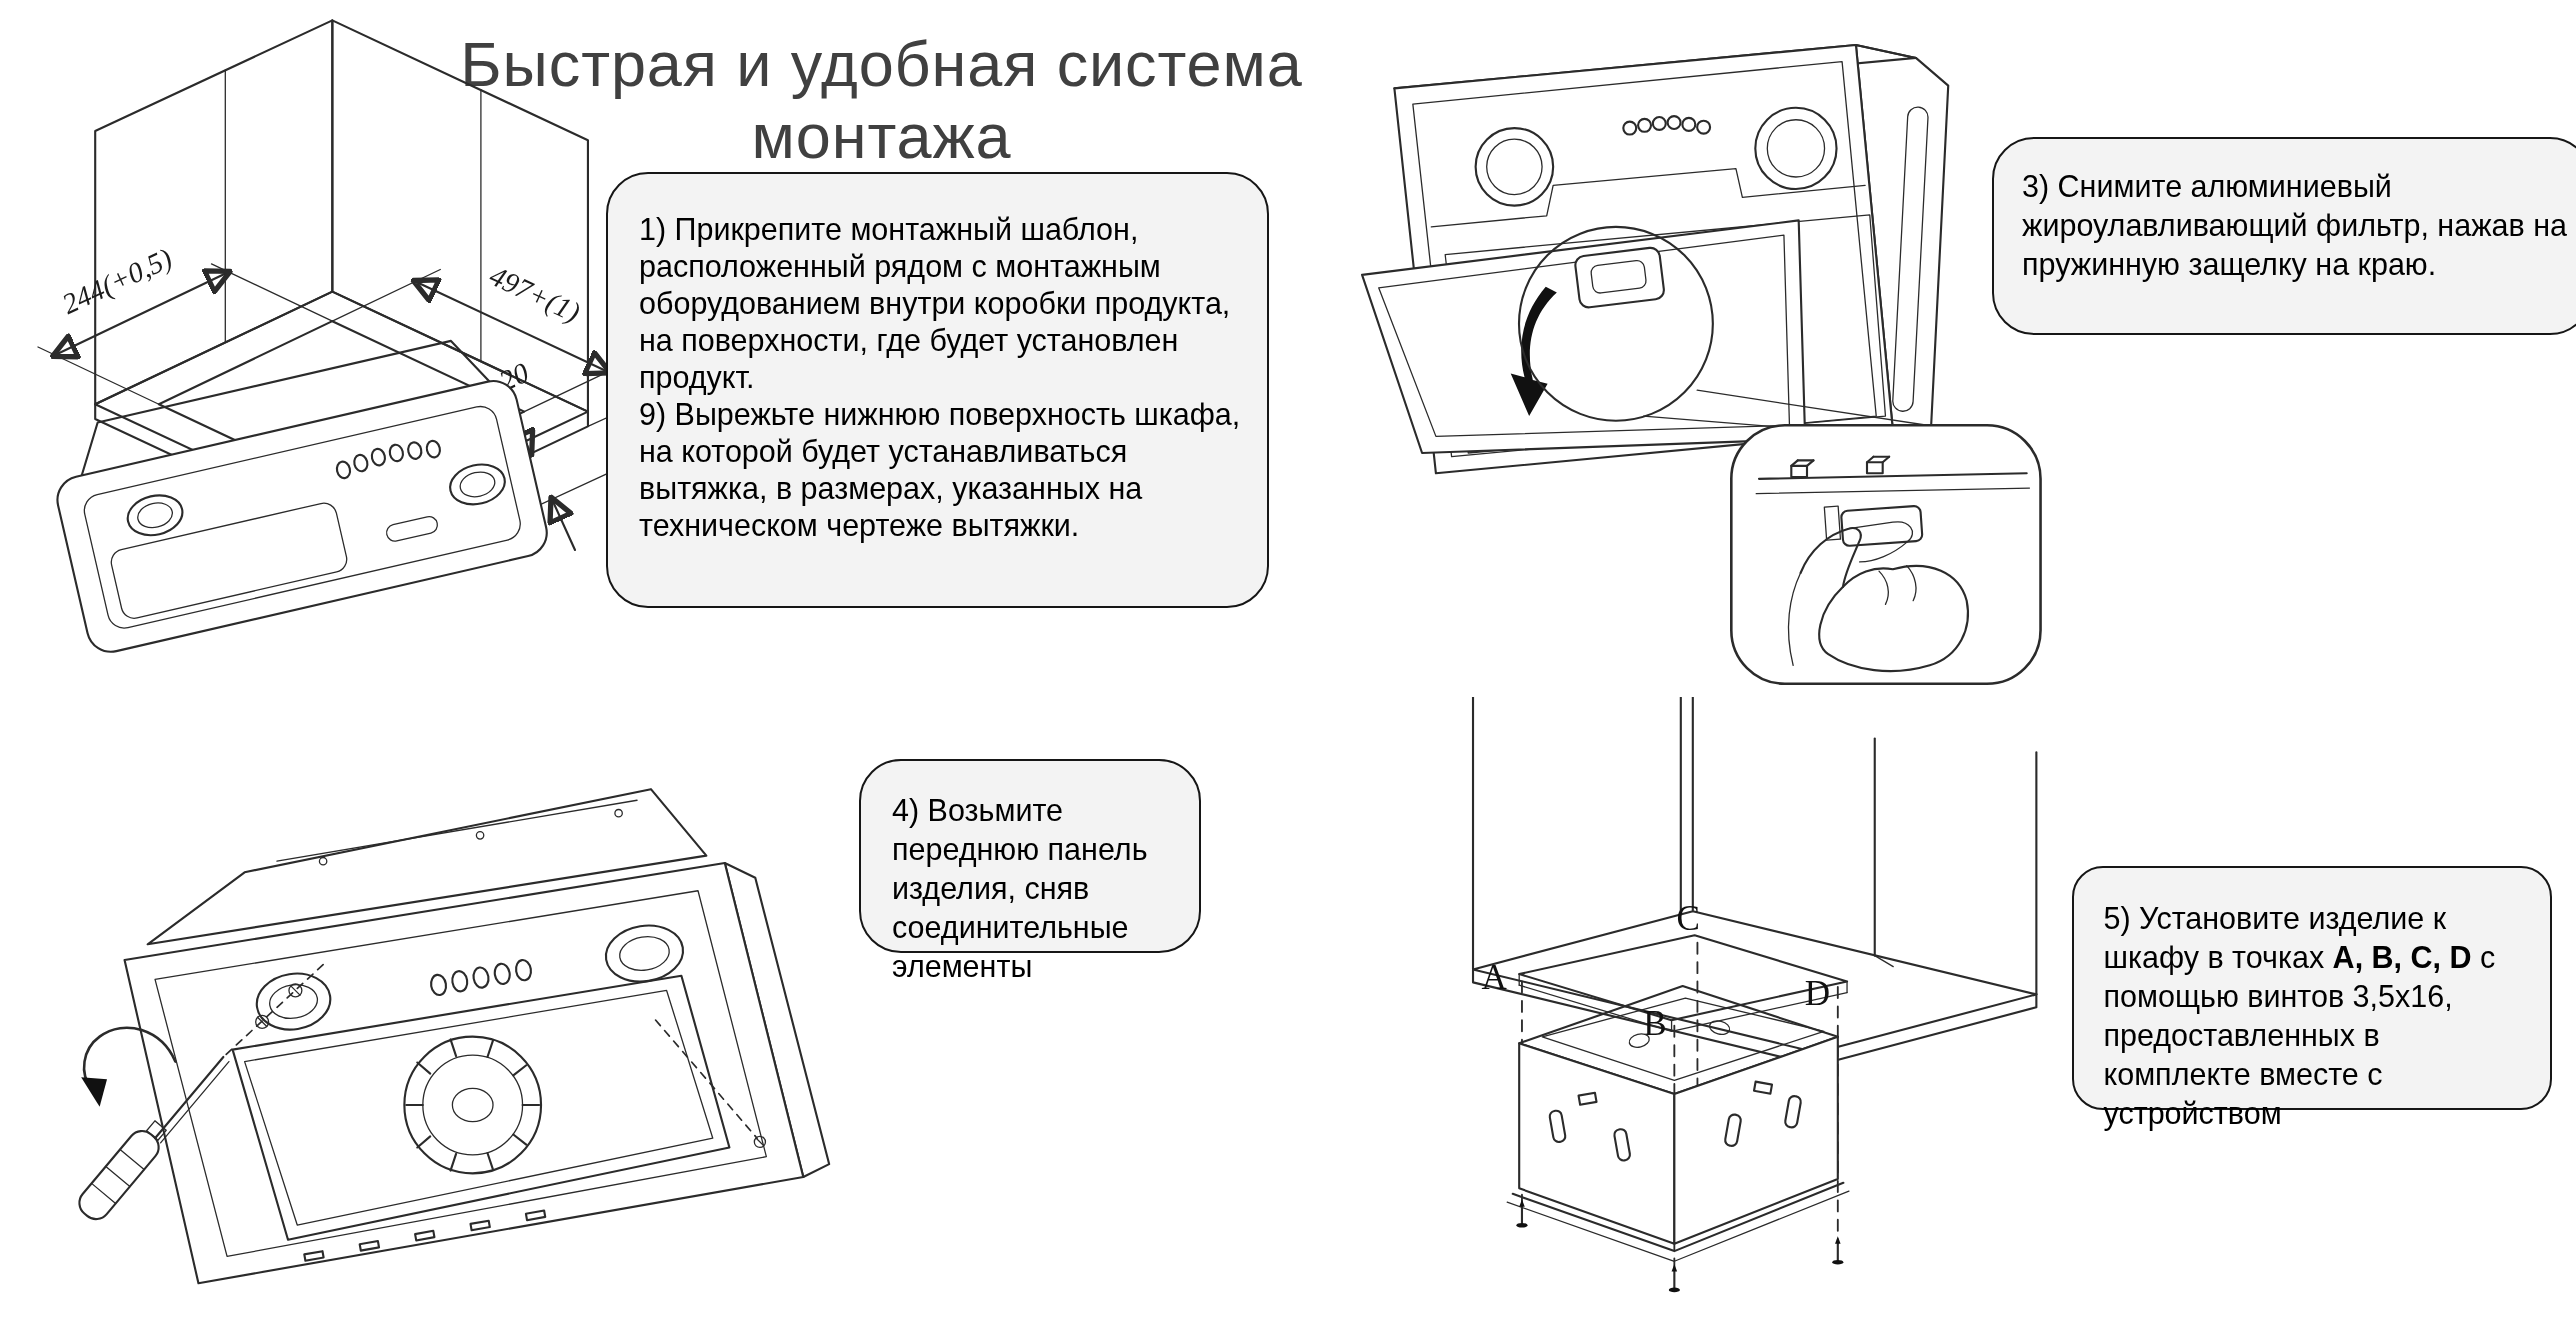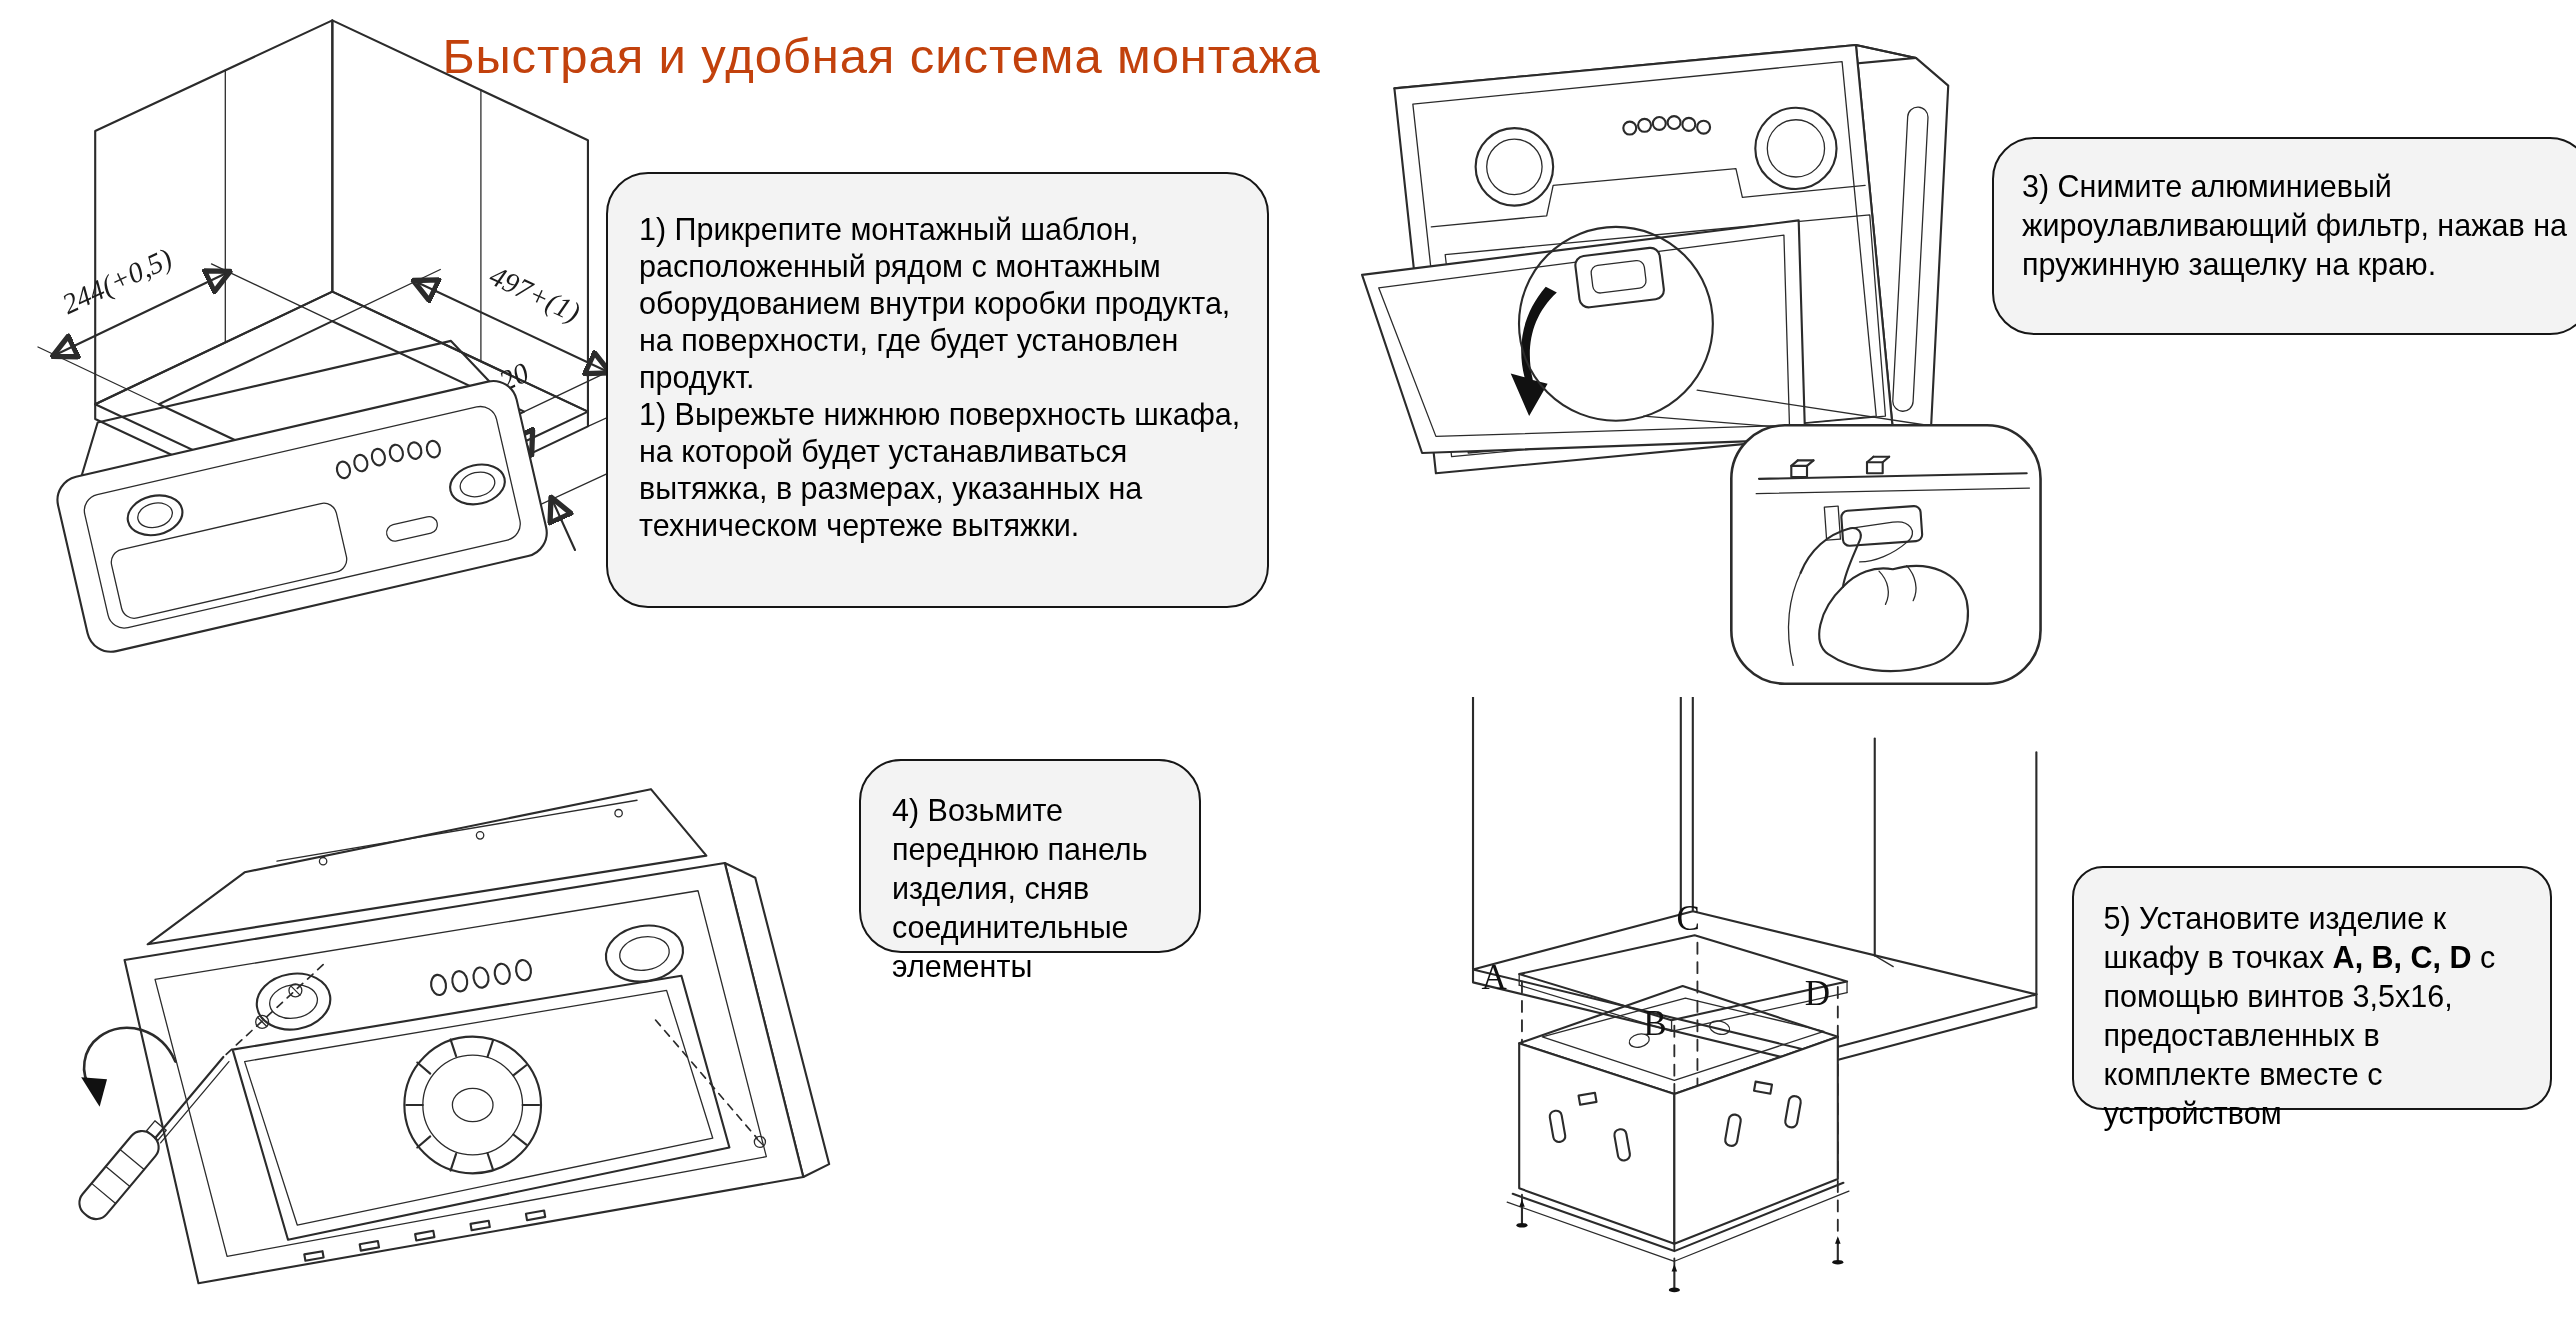--- a/index.html
+++ b/index.html
@@ -1,20 +1,20 @@
 <!DOCTYPE html>
 <html style="font-size:14.8px"><head>
 <meta charset="utf-8">
 <style>
   html,body{margin:0;padding:0;background:#ffffff;}
   .page{position:relative;width:2576px;height:1337px;background:#ffffff;
         font-family:"Liberation Sans",sans-serif;overflow:hidden;}
 
   .title{position:absolute;left:397px;top:28px;width:969px;margin:0;
-         text-align:center;font-size:49px;font-weight:400;color:#c2410c;letter-spacing:0.9px;}
+         text-align:center;font-size:63px;font-weight:400;color:#404040;letter-spacing:0.9px;}
 
   .callout{position:absolute;box-sizing:border-box;background:#f3f3f3;
            border:2.8px solid #161616;border-radius:42px;color:#000;
            font-size:30.5px;line-height:37px;}
   .callout p{margin:0;}
   #callout-step12{left:606px;top:172px;width:663px;height:436px;padding:37px 24px 0 31px;}
   #callout-step3 {left:1992px;top:137px;width:600px;height:198px;padding:28px 20.3px 0 28px;line-height:39px;}
   #callout-step4 {left:859px;top:759px;width:342px;height:194px;padding:29.5px 20.3px 0 31px;line-height:39px;}
   #callout-step5 {left:2072px;top:866px;width:480px;height:244px;padding:31px 20.3px 0 29.5px;line-height:39px;border-radius:31px;}
 
@@ -314,21 +314,21 @@
     </g>
     <g transform="translate(410,612)">
       <line x1="0" y1="0" x2="0" y2="-20"></line>
         <polygon points="-3,-20 3,-20 0,-28" class="blk"></polygon>
       <ellipse cx="0" cy="0" rx="6" ry="2.5" class="blk"></ellipse>
     </g>
   </svg>
 
   <div class="callout" id="callout-step12">
     <p>1) Прикрепите монтажный шаблон, расположенный рядом с монтажным оборудованием внутри коробки продукта, на поверхности, где будет установлен продукт.</p>
-    <p>1)  Вырежьте нижнюю поверхность шкафа, на которой будет устанавливаться вытяжка, в размерах, указанных на техническом чертеже вытяжки.</p>
+    <p>9)  Вырежьте нижнюю поверхность шкафа, на которой будет устанавливаться вытяжка, в размерах, указанных на техническом чертеже вытяжки.</p>
   </div>
 
   <div class="callout" id="callout-step3">
     <p>3) Снимите алюминиевый жироулавливающий фильтр, нажав на пружинную защелку на краю.</p>
   </div>
 
   <div class="callout" id="callout-step4">
     <p>4) Возьмите переднюю панель изделия, сняв соединительные элементы</p>
   </div>
 

